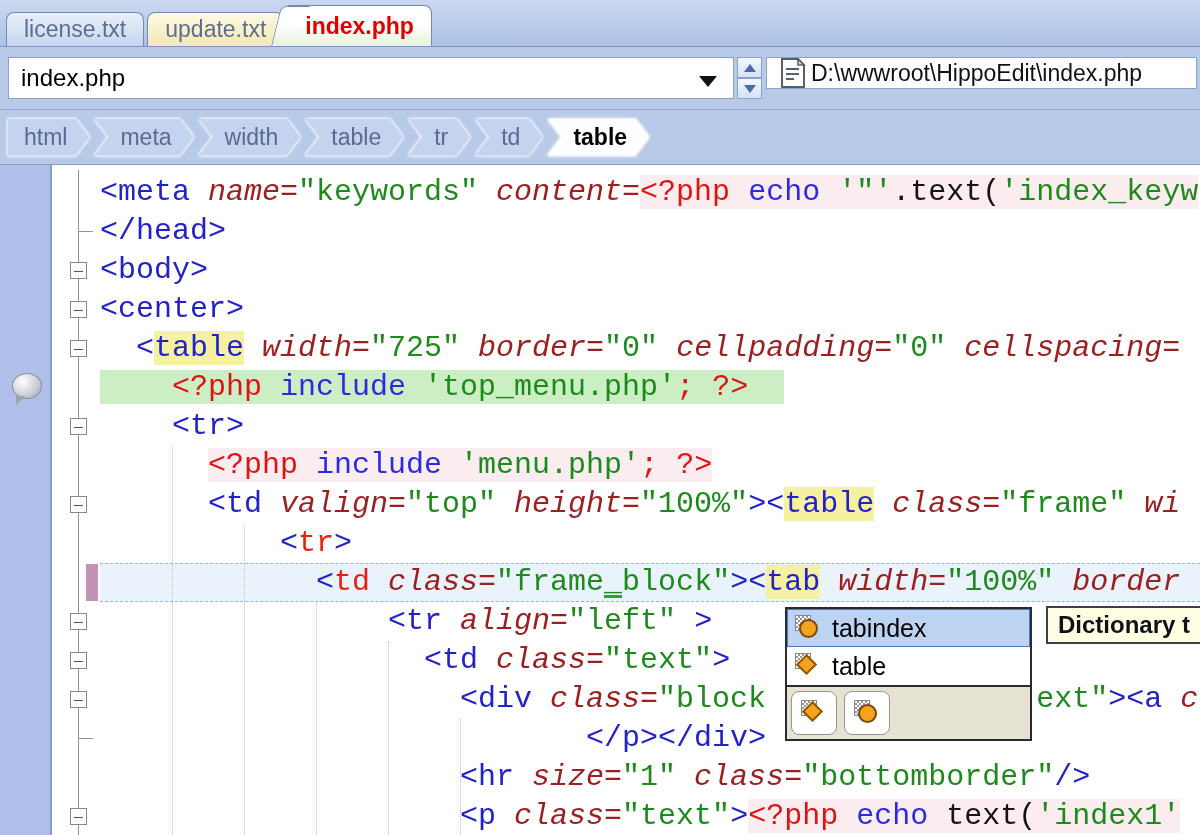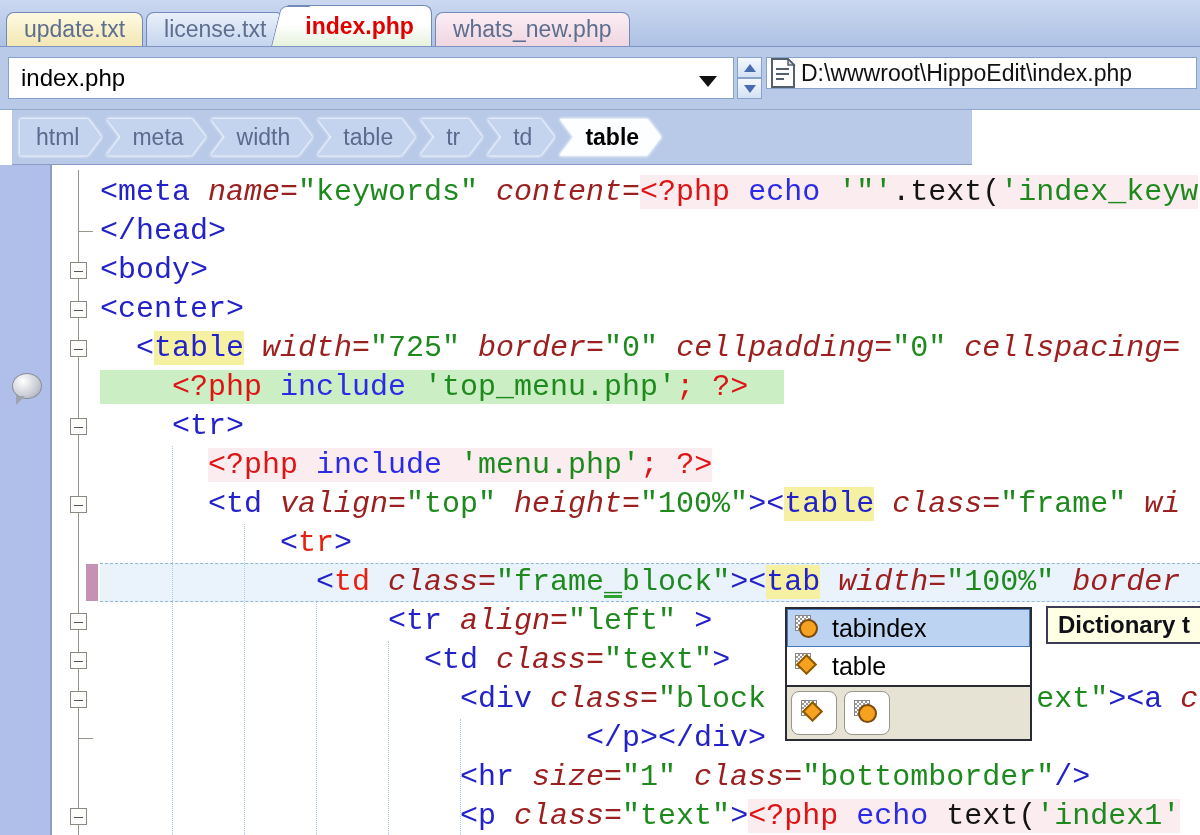--- a/index.html
+++ b/index.html
@@ -33,25 +33,25 @@
          border-left:9px solid transparent;border-right:9px solid transparent;border-top:11px solid #111;}
   .spinner{position:absolute;left:737px;top:10px;width:25px;height:42px;}
   .spin-btn{height:21px;box-sizing:border-box;background:linear-gradient(#F4F8FD,#D4E2F4);
             border:1px solid var(--fieldBorder);display:flex;align-items:center;justify-content:center;}
   .tri-up{width:0;height:0;border-left:6px solid transparent;border-right:6px solid transparent;
           border-bottom:8px solid #4A6AB0;}
   .tri-down{width:0;height:0;border-left:6px solid transparent;border-right:6px solid transparent;
           border-top:8px solid #4A6AB0;}
   .pathbox{position:absolute;left:766px;top:10px;right:3px;height:32px;box-sizing:border-box;
            background:#fff;border:1px solid var(--fieldBorder);display:flex;align-items:center;
-           font-size:23px;color:#111;padding-left:2px;white-space:nowrap;overflow:hidden;}
+           font-size:23px;color:#111;padding-left:12px;white-space:nowrap;overflow:hidden;}
   .doc-ico{flex:0 0 auto;margin-right:4px;}
 
   
-  .breadcrumb{position:absolute;left:12px;top:110px;width:960px;height:55px;box-sizing:border-box;
+  .breadcrumb{position:absolute;left:0;top:110px;width:1200px;height:55px;box-sizing:border-box;
               background:var(--barBg);border-bottom:1px solid #8C9CC8;display:flex;
               align-items:center;padding-left:8px;}
   .crumb-wrap{filter:drop-shadow(0 0 1.5px #F2F7FF) drop-shadow(0 0 1px #FFFFFF);margin-right:5px;}
   .crumb{position:relative;height:37px;line-height:37px;background:var(--crumbFill);
          color:#5A6B8E;font-size:23px;padding:0 22px 0 26px;
          clip-path:polygon(0 0,calc(100% - 14px) 0,100% 50%,calc(100% - 14px) 100%,0 100%,14px 50%);}
   .crumb.first{padding-left:16px;
          clip-path:polygon(0 0,calc(100% - 14px) 0,100% 50%,calc(100% - 14px) 100%,0 100%);}
   .crumb.active{background:var(--crumbActive);color:#000;font-weight:bold;}
 
@@ -106,24 +106,23 @@
   .tooltip{position:absolute;left:1046px;top:606px;height:38px;box-sizing:border-box;min-width:220px;
            background:var(--tooltipBg);border:2px solid #3C3C55;font-size:24px;font-weight:bold;
            line-height:34px;padding:0 10px;color:#101018;z-index:11;white-space:nowrap;}
 </style>
 </head>
 <body>
 
 <div class="screen">
 
   <div class="tabbar" id="tabbar">
+      <div class="tab tab-blue"><span>license.txt</span></div>
       <div class="tab tab-yellow"><span>update.txt</span></div>
-      <div class="tab tab-blue"><span>license.txt</span></div>
       <div class="tab tab-active"><span>index.php</span></div>
-      <div class="tab tab-pink"><span>whats_new.php</span></div>
     </div>
 
   <div class="toolbar">
     <div class="combo">
       <span>index.php</span>
       <span class="combo-arrow"></span>
     </div>
     <div class="spinner">
       <div class="spin-btn">
           <span class="tri-up"></span>

